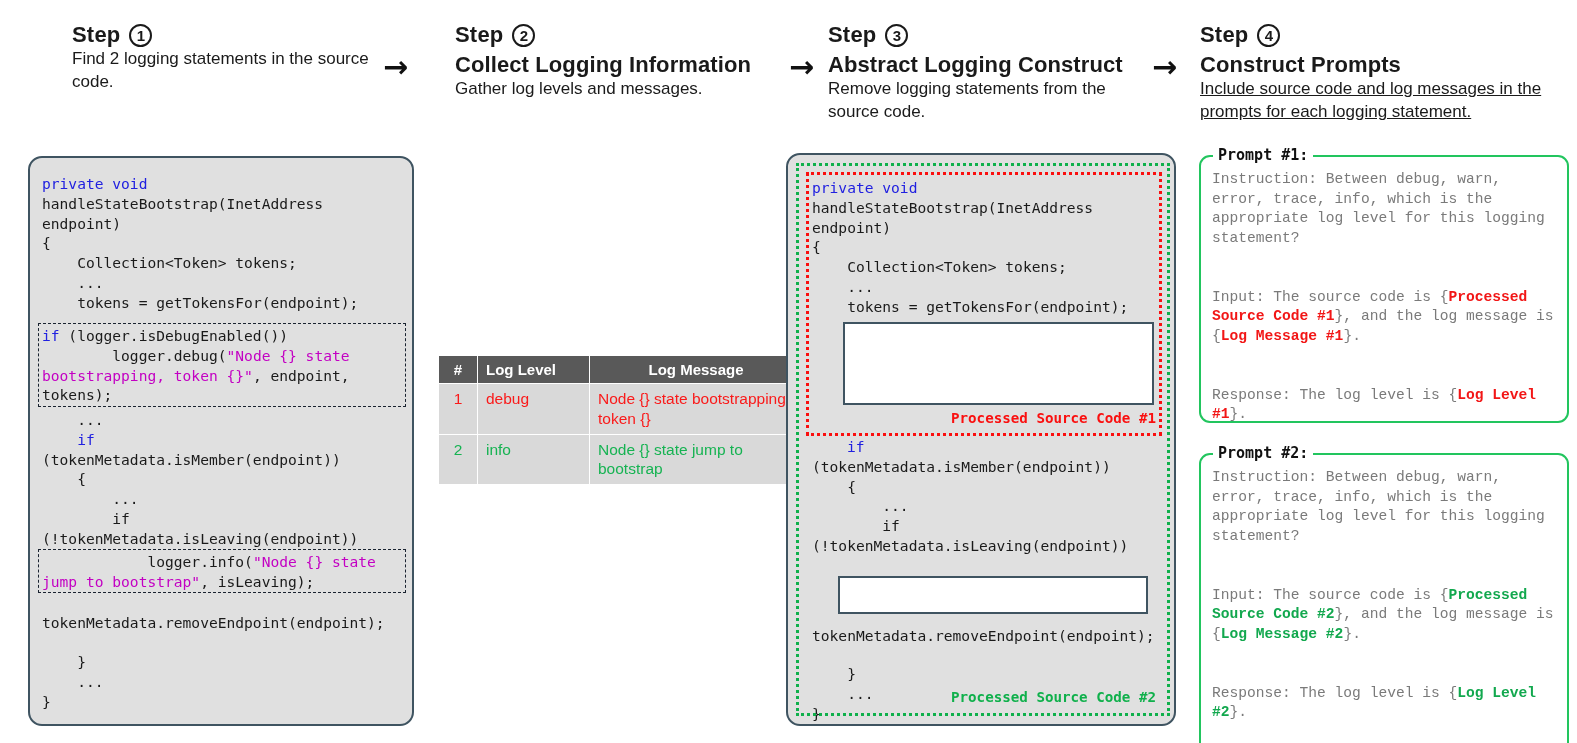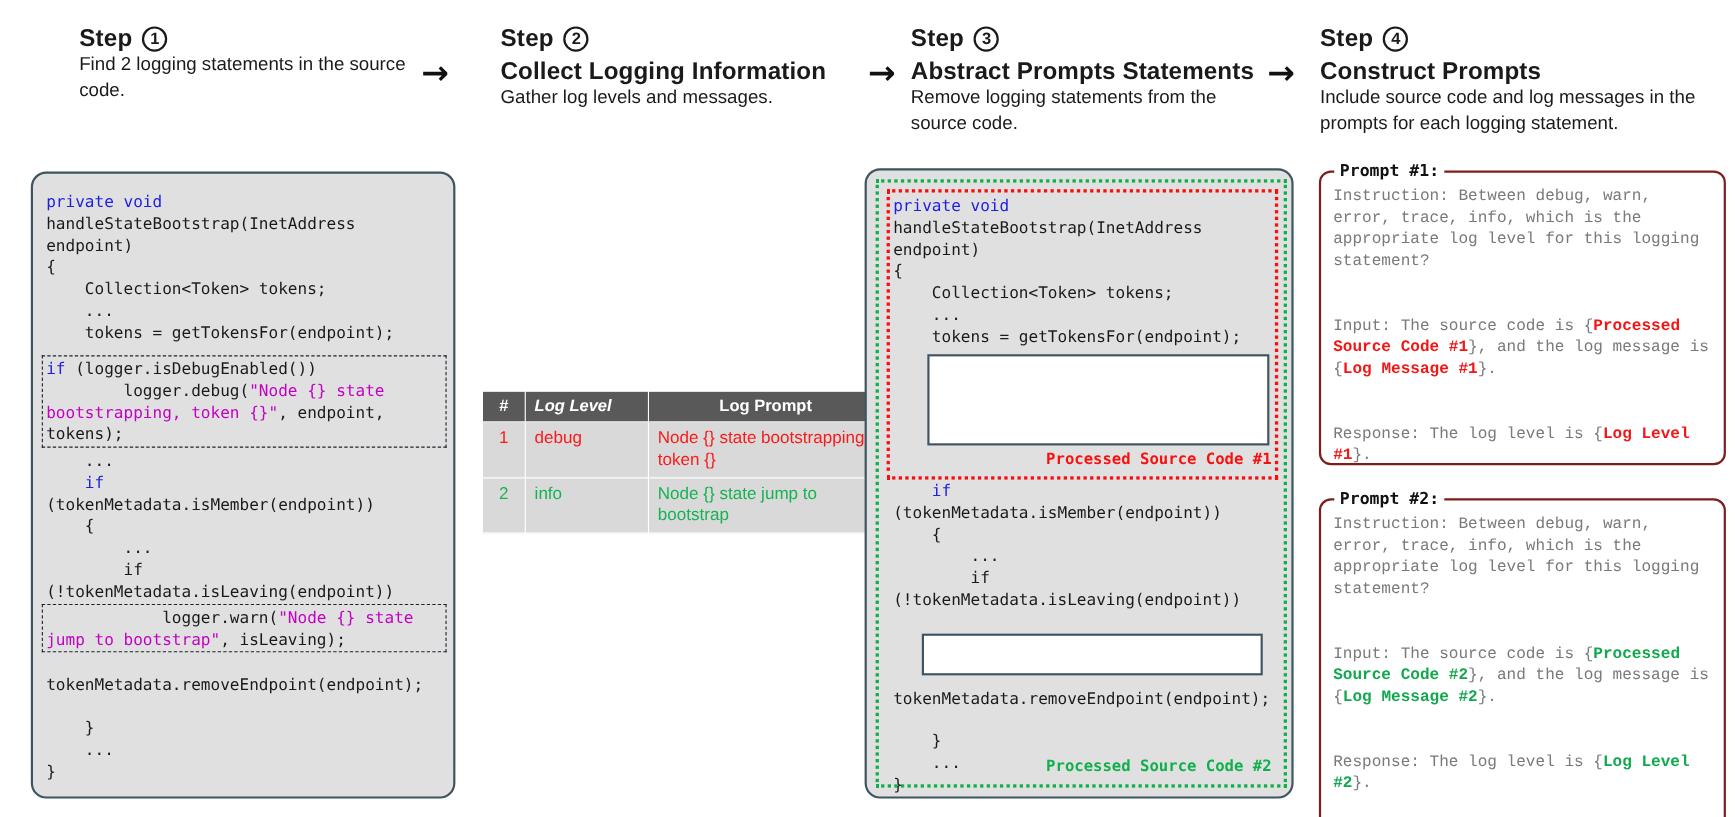--- a/index.html
+++ b/index.html
@@ -130,21 +130,21 @@
   }
   .c-idx { width: 22px; text-align: center; }
   .c-lvl { width: 95px; }
   .c-msg { width: 196px; }
   .row-red td { color: #fa1a1a; }
   .row-green td { color: #16b352; }
 
   
   .prompt-box {
     position: absolute;
-    border: 2px solid #7f1d1d;
+    border: 2px solid #22c55e;
     border-radius: 11px;
     box-sizing: border-box;
     background: #ffffff;
   }
   .prompt-legend {
     position: absolute;
     top: -11px;
     left: 12px;
     background: #ffffff;
     padding: 0 5px;
@@ -194,21 +194,21 @@
 
   <div class="code" style="position:absolute; left:12px; top:252px; width:372px;"><span>    ...
     </span><span class="kw">if</span><span>
 (tokenMetadata.isMember(endpoint))
     {
         ...
         if
 (!tokenMetadata.isLeaving(endpoint))</span></div>
 
   <div class="hl-dashed" style="position:absolute; left:8px; top:391px; width:368px; height:44px;"></div>
-  <div class="code" style="position:absolute; left:12px; top:394px; width:372px;"><span>            logger.warn(</span><span class="str">"Node {} state
+  <div class="code" style="position:absolute; left:12px; top:394px; width:372px;"><span>            logger.info(</span><span class="str">"Node {} state
 jump to bootstrap"</span><span>, isLeaving);</span></div>
 
   <div class="code" style="position:absolute; left:12px; top:435px; width:372px;">
 tokenMetadata.removeEndpoint(endpoint);
 
     }
     ...
 }</div>
 </div>
 
@@ -220,22 +220,22 @@
   <div class="step-line2">Collect Logging Information</div>
   <div class="step-desc" style="width:320px;">Gather log levels and messages.</div>
 </div>
 
 <div class="arrow" style="left:789px; top:52px;">→</div>
 
 <table class="logtab" style="left:438px; top:355px; width:324px;">
   <thead>
     <tr>
       <th class="c-idx">#</th>
-      <th class="c-lvl" style="text-align:left;font-style:italic;">Log Level</th>
-      <th class="c-msg">Log Prompt</th>
+      <th class="c-lvl" style="text-align:left;">Log Level</th>
+      <th class="c-msg">Log Message</th>
     </tr>
   </thead>
   <tbody>
     <tr class="row-red">
       <td class="c-idx">1</td>
       <td class="c-lvl">debug</td>
       <td class="c-msg">Node {} state bootstrapping, token {}</td>
     </tr>
     <tr class="row-green">
       <td class="c-idx">2</td>
@@ -243,21 +243,21 @@
       <td class="c-msg">Node {} state jump to bootstrap</td>
     </tr>
   </tbody>
 </table>
 
 <div class="step-head" style="left:828px; top:22px;">
   <div class="step-line1">
     <span>Step</span>
     <span class="step-num">3</span>
   </div>
-  <div class="step-line2">Abstract Prompts Statements</div>
+  <div class="step-line2">Abstract Logging Construct</div>
   <div class="step-desc" style="width:320px;">Remove logging statements from the source code.</div>
 </div>
 
 <div class="arrow" style="left:1152px; top:52px;">→</div>
 
 <div class="code-panel" style="left:786px; top:153px; width:390px; height:573px;">
 
   <div class="dotted-green" style="left:8px; top:8px; width:374px; height:553px;"></div>
 
   <div class="dotted-red" style="left:18px; top:17px; width:356px; height:264px;"></div>
@@ -291,21 +291,21 @@
 
   <div class="tag green" style="position:absolute; left:24px; top:534px; width:344px;">Processed Source Code #2</div>
 </div>
 
 <div class="step-head" style="left:1200px; top:22px;">
   <div class="step-line1">
     <span>Step</span>
     <span class="step-num">4</span>
   </div>
   <div class="step-line2">Construct Prompts</div>
-  <div class="step-desc" style="width:352px;">Include source code and log messages in the prompts for each logging statement.</div>
+  <div class="step-desc" style="width:352px;text-decoration:underline;">Include source code and log messages in the prompts for each logging statement.</div>
 </div>
 
 <div class="prompt-box" style="left:1199px; top:155px; width:370px; height:268px;">
   <div class="prompt-legend">Prompt #1:</div>
   <div class="prompt-body"><span>Instruction: Between debug, warn, error, trace, info, which is the appropriate log level for this logging statement?</span>
 <br><br><span>Input: The source code is {</span><span class="pb-red">Processed Source Code #1</span><span>}, and the log message is {</span><span class="pb-red">Log Message #1</span><span>}.</span>
 <br><br><span>Response: The log level is {</span><span class="pb-red">Log Level #1</span><span>}.</span></div>
 </div>
 
 <div class="prompt-box" style="left:1199px; top:453px; width:370px; height:344px;">

